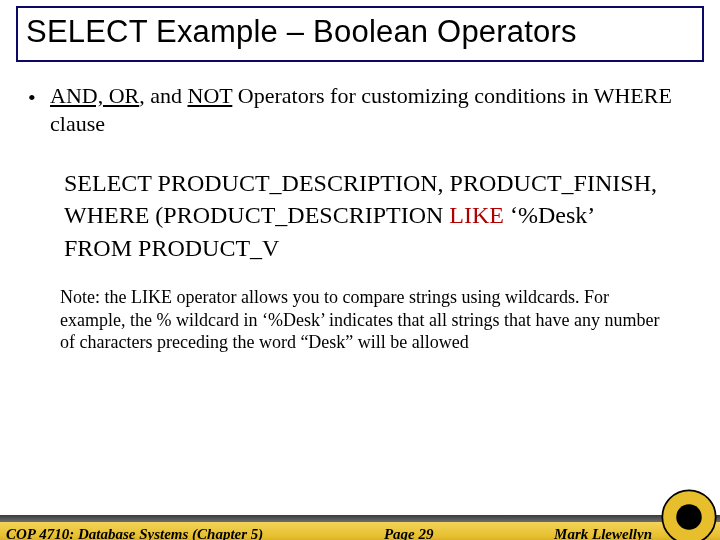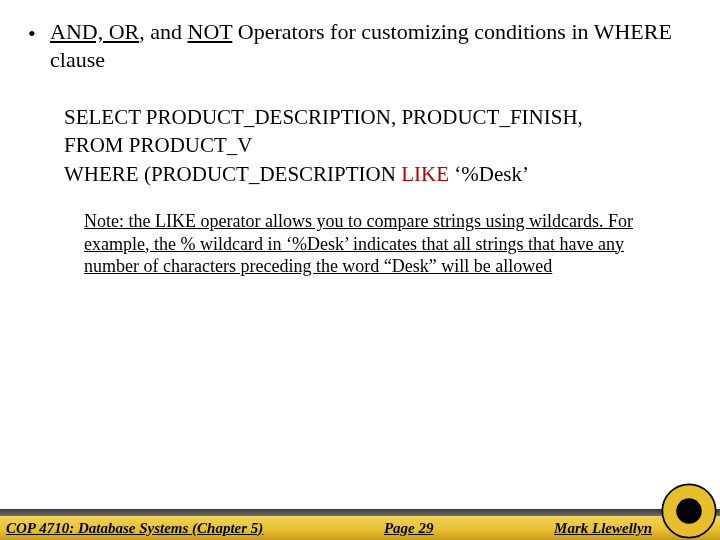--- a/index.html
+++ b/index.html
@@ -31,32 +31,31 @@
   .bullet-mark {
     width: 22px; flex: 0 0 22px;
     font-size: 22px;
     color: #000;
     padding-top: 2px;
   }
   .bullet-text { flex: 1; }
   .u { text-decoration: underline; margin-top: 16px; }
   .sql-block {
     margin: 30px 0 0 36px;
-    font-size: 21px;
+    font-size: 24px;
     line-height: 1.35;
     font-family: "Times New Roman", Times, serif;
   }
   .sql-line { white-space: pre; }
   .sql-indent { padding-left: 24px; }
   .kw-red { color: #b00000; }
   .note {
-    margin: 22px 22px 0 56px;
+    margin: 22px 22px 0 32px;
     font-size: 18px;
     line-height: 1.25;
-    text-decoration: underline;
   }
   .footer {
     position: absolute;
     left: 0; right: 0; bottom: 0;
     height: 34px;
   }
   .footer-bar-dark {
     position: absolute; left: 0; right: 0; bottom: 24px; height: 7px;
     background: linear-gradient(#3a3a3a, #6d6d6d);
   }
@@ -79,33 +78,36 @@
     right: 2px; bottom: 0px;
     width: 58px; height: 58px;
   }
   .logo svg { width: 58px; height: 58px; display:block; }
 </style>
 </head>
 <body>
 
 <div class="slide">
 
+  <div class="title-box">
+    <h1>SELECT Example – Boolean Operators</h1>
+  </div>
 
   <div class="content">
     <div class="bullet-row">
       <div class="bullet-mark">•</div>
       <div class="bullet-text">
         <span class="u">AND, OR</span><span>, and </span><span class="u">NOT</span><span> Operators for customizing conditions in WHERE clause</span>
       </div>
     </div>
 
     <div class="sql-block">
       <div class="sql-line">SELECT PRODUCT_DESCRIPTION, PRODUCT_FINISH,</div>
+      <div class="sql-line"><span>WHERE (PRODUCT_DESCRIPTION </span><span class="kw-red">LIKE</span><span> ‘%Desk’</span></div>
       <div class="sql-line">FROM PRODUCT_V</div>
-      <div class="sql-line"><span>WHERE (PRODUCT_DESCRIPTION </span><span class="kw-red">LIKE</span><span> ‘%Desk’</span></div>
     </div>
 
     <div class="note">Note: the LIKE operator allows you to compare strings using wildcards. For example, the % wildcard in ‘%Desk’  indicates that all strings that have any number of characters preceding the word “Desk” will be allowed</div>
   </div>
 
   <div class="footer">
     <div class="footer-bar-dark"></div>
     <div class="footer-bar-gold">
       <div class="footer-left">COP 4710: Database Systems  (Chapter 5)</div>
       <div class="footer-center">Page 29</div>

